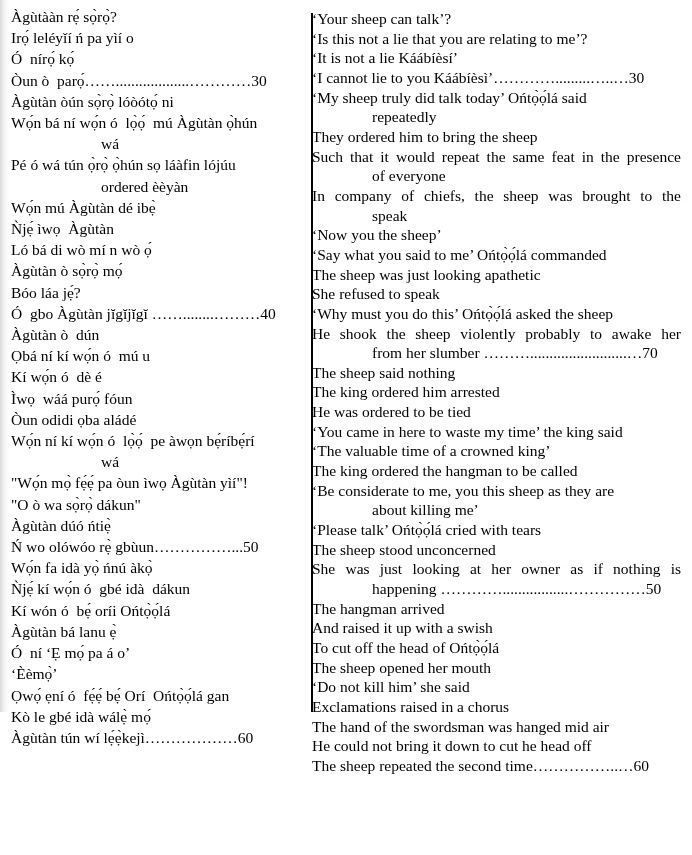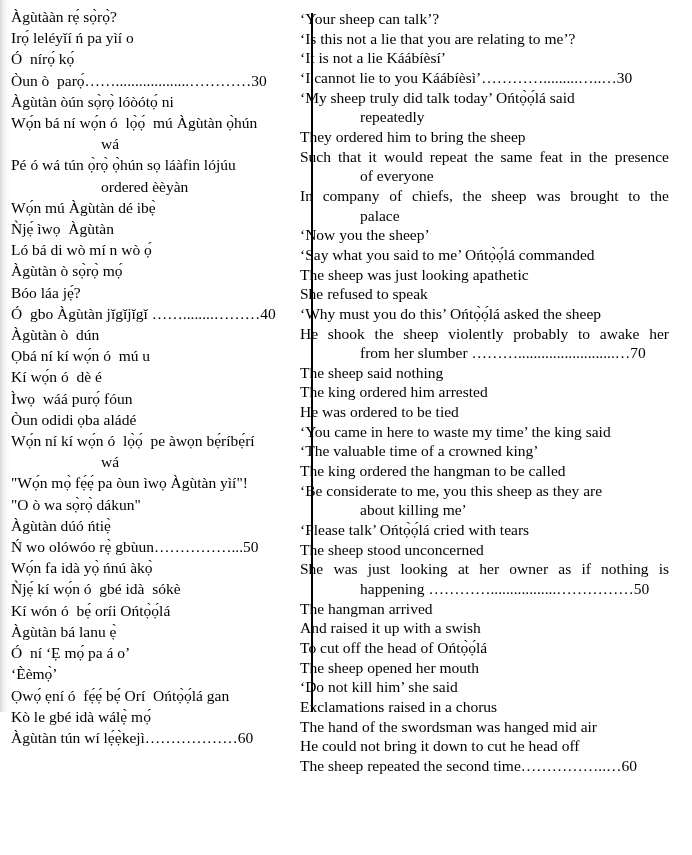--- a/index.html
+++ b/index.html
@@ -9,21 +9,21 @@
     font-family:"Liberation Serif","DejaVu Serif",serif;
     color:#000;
     overflow:hidden;
   }
   .page{
     position:relative;width:692px;height:712px;
     background:linear-gradient(to right,#d9d9d9 0px,#f2f2f2 4px,#ffffff 10px);
   }
   .col{position:absolute;font-size:15.5px;}
   .col.left{left:0;top:6px;width:300px;padding-left:11px;}
-  .col.right{left:300px;top:9px;width:369px;}
+  .col.right{left:312px;top:9px;width:369px;}
   .line{white-space:pre-wrap;}
   .left .line{line-height:21.2px;}
   .right .line{line-height:19.65px;}
   .left .indent{padding-left:90px;}
   .right .indent{padding-left:60px;}
   .justify{text-align:justify;text-align-last:justify;white-space:normal;}
   .divider{
     position:absolute;left:311px;top:13px;bottom:0;width:2px;
     background:#000;
   }
@@ -53,42 +53,42 @@
       <div class="line">Kí wọ́n ó  dè é</div>
       <div class="line">Ìwọ  wáá purọ́ fóun</div>
       <div class="line">Òun odidi ọba aládé</div>
       <div class="line">Wọ́n ní kí wọ́n ó  lọ̀ọ́  pe àwọn bẹ́ríbẹ́rí</div>
       <div class="line indent">wá</div>
       <div class="line">"Wọ́n mọ̀ fẹ́ẹ́ pa òun ìwọ Àgùtàn yìí"!</div>
       <div class="line">"O ò wa sọ̀rọ̀ dákun"</div>
       <div class="line">Àgùtàn dúó ńtiẹ̀</div>
       <div class="line">Ń wo olówóo rẹ̀ gbùun……………...50</div>
       <div class="line">Wọ́n fa idà yọ̀ ńnú àkọ̀</div>
-      <div class="line">Ǹjẹ́ kí wọ́n ó  gbé idà  sókè</div>
+      <div class="line">Ǹjẹ́ kí wọ́n ó  gbé idà  dákun</div>
       <div class="line">Kí wón ó  bẹ́ oríi Ońtọ̀ọ́lá</div>
       <div class="line">Àgùtàn bá lanu ẹ̀</div>
       <div class="line">Ó  ní ‘Ẹ mọ́ pa á o’</div>
       <div class="line">‘Èèmọ̀’</div>
       <div class="line">Ọwọ́ ẹní ó  fẹ́ẹ́ bẹ́ Orí  Ońtọ̀ọ́lá gan</div>
       <div class="line">Kò le gbé idà wálẹ̀ mọ́</div>
       <div class="line">Àgùtàn tún wí lẹ́ẹ̀kejì………………60</div>
     </div>
   <div class="divider"></div>
   <div class="col right">
       <div class="line">‘Your sheep can talk’?</div>
       <div class="line">‘Is this not a lie that you are relating to me’?</div>
       <div class="line">‘It is not a lie Káábíèsí’</div>
       <div class="line">‘I cannot lie to you Káábíèsì’………….........…..…30</div>
       <div class="line">‘My sheep truly did talk today’ Ońtọ̀ọ́lá said</div>
       <div class="line indent">repeatedly</div>
       <div class="line">They ordered him to bring the sheep</div>
       <div class="line justify">Such that it would repeat the same feat in the presence</div>
       <div class="line indent">of everyone</div>
       <div class="line justify">In company of chiefs, the sheep was brought to the</div>
-      <div class="line indent">palace</div>
+      <div class="line indent">speak</div>
       <div class="line">‘Now you the sheep’</div>
       <div class="line">‘Say what you said to me’ Ońtọ̀ọ́lá commanded</div>
       <div class="line">The sheep was just looking apathetic</div>
       <div class="line">She refused to speak</div>
       <div class="line">‘Why must you do this’ Ońtọ̀ọ́lá asked the sheep</div>
       <div class="line justify">He shook the sheep violently probably to awake her</div>
       <div class="line indent">from her slumber ……….........................…70</div>
       <div class="line">The sheep said nothing</div>
       <div class="line">The king ordered him arrested</div>
       <div class="line">He was ordered to be tied</div>

